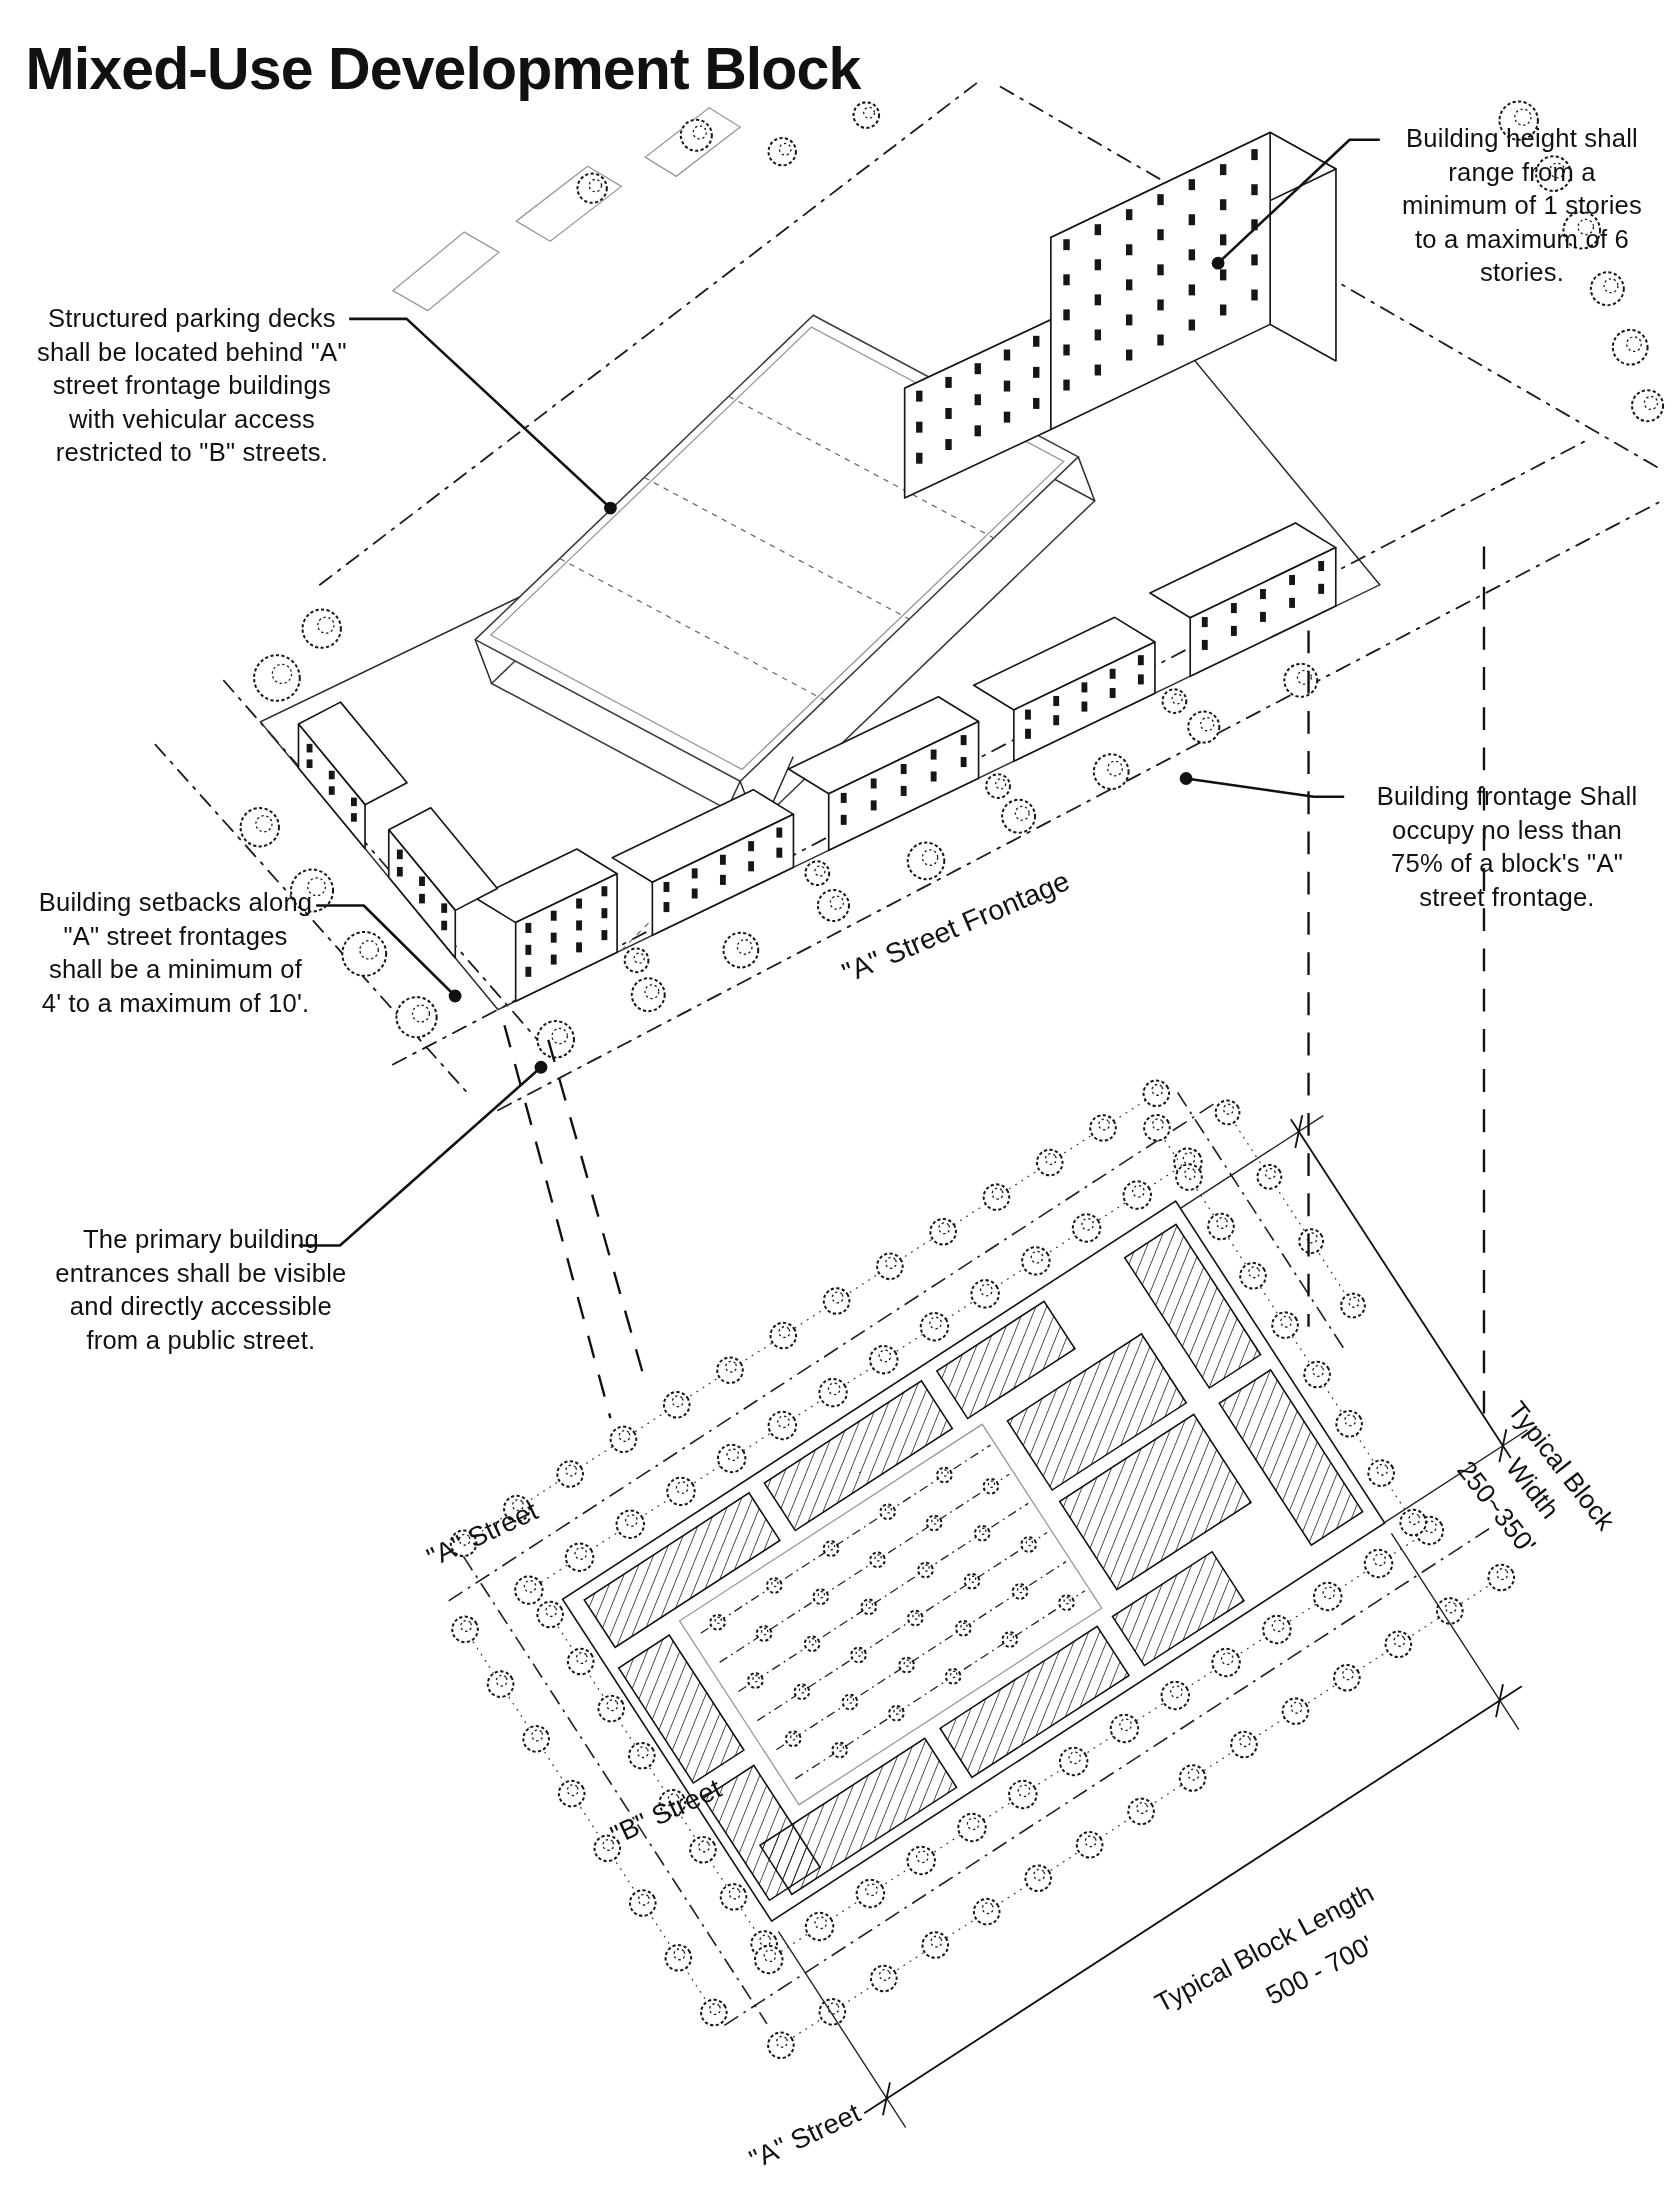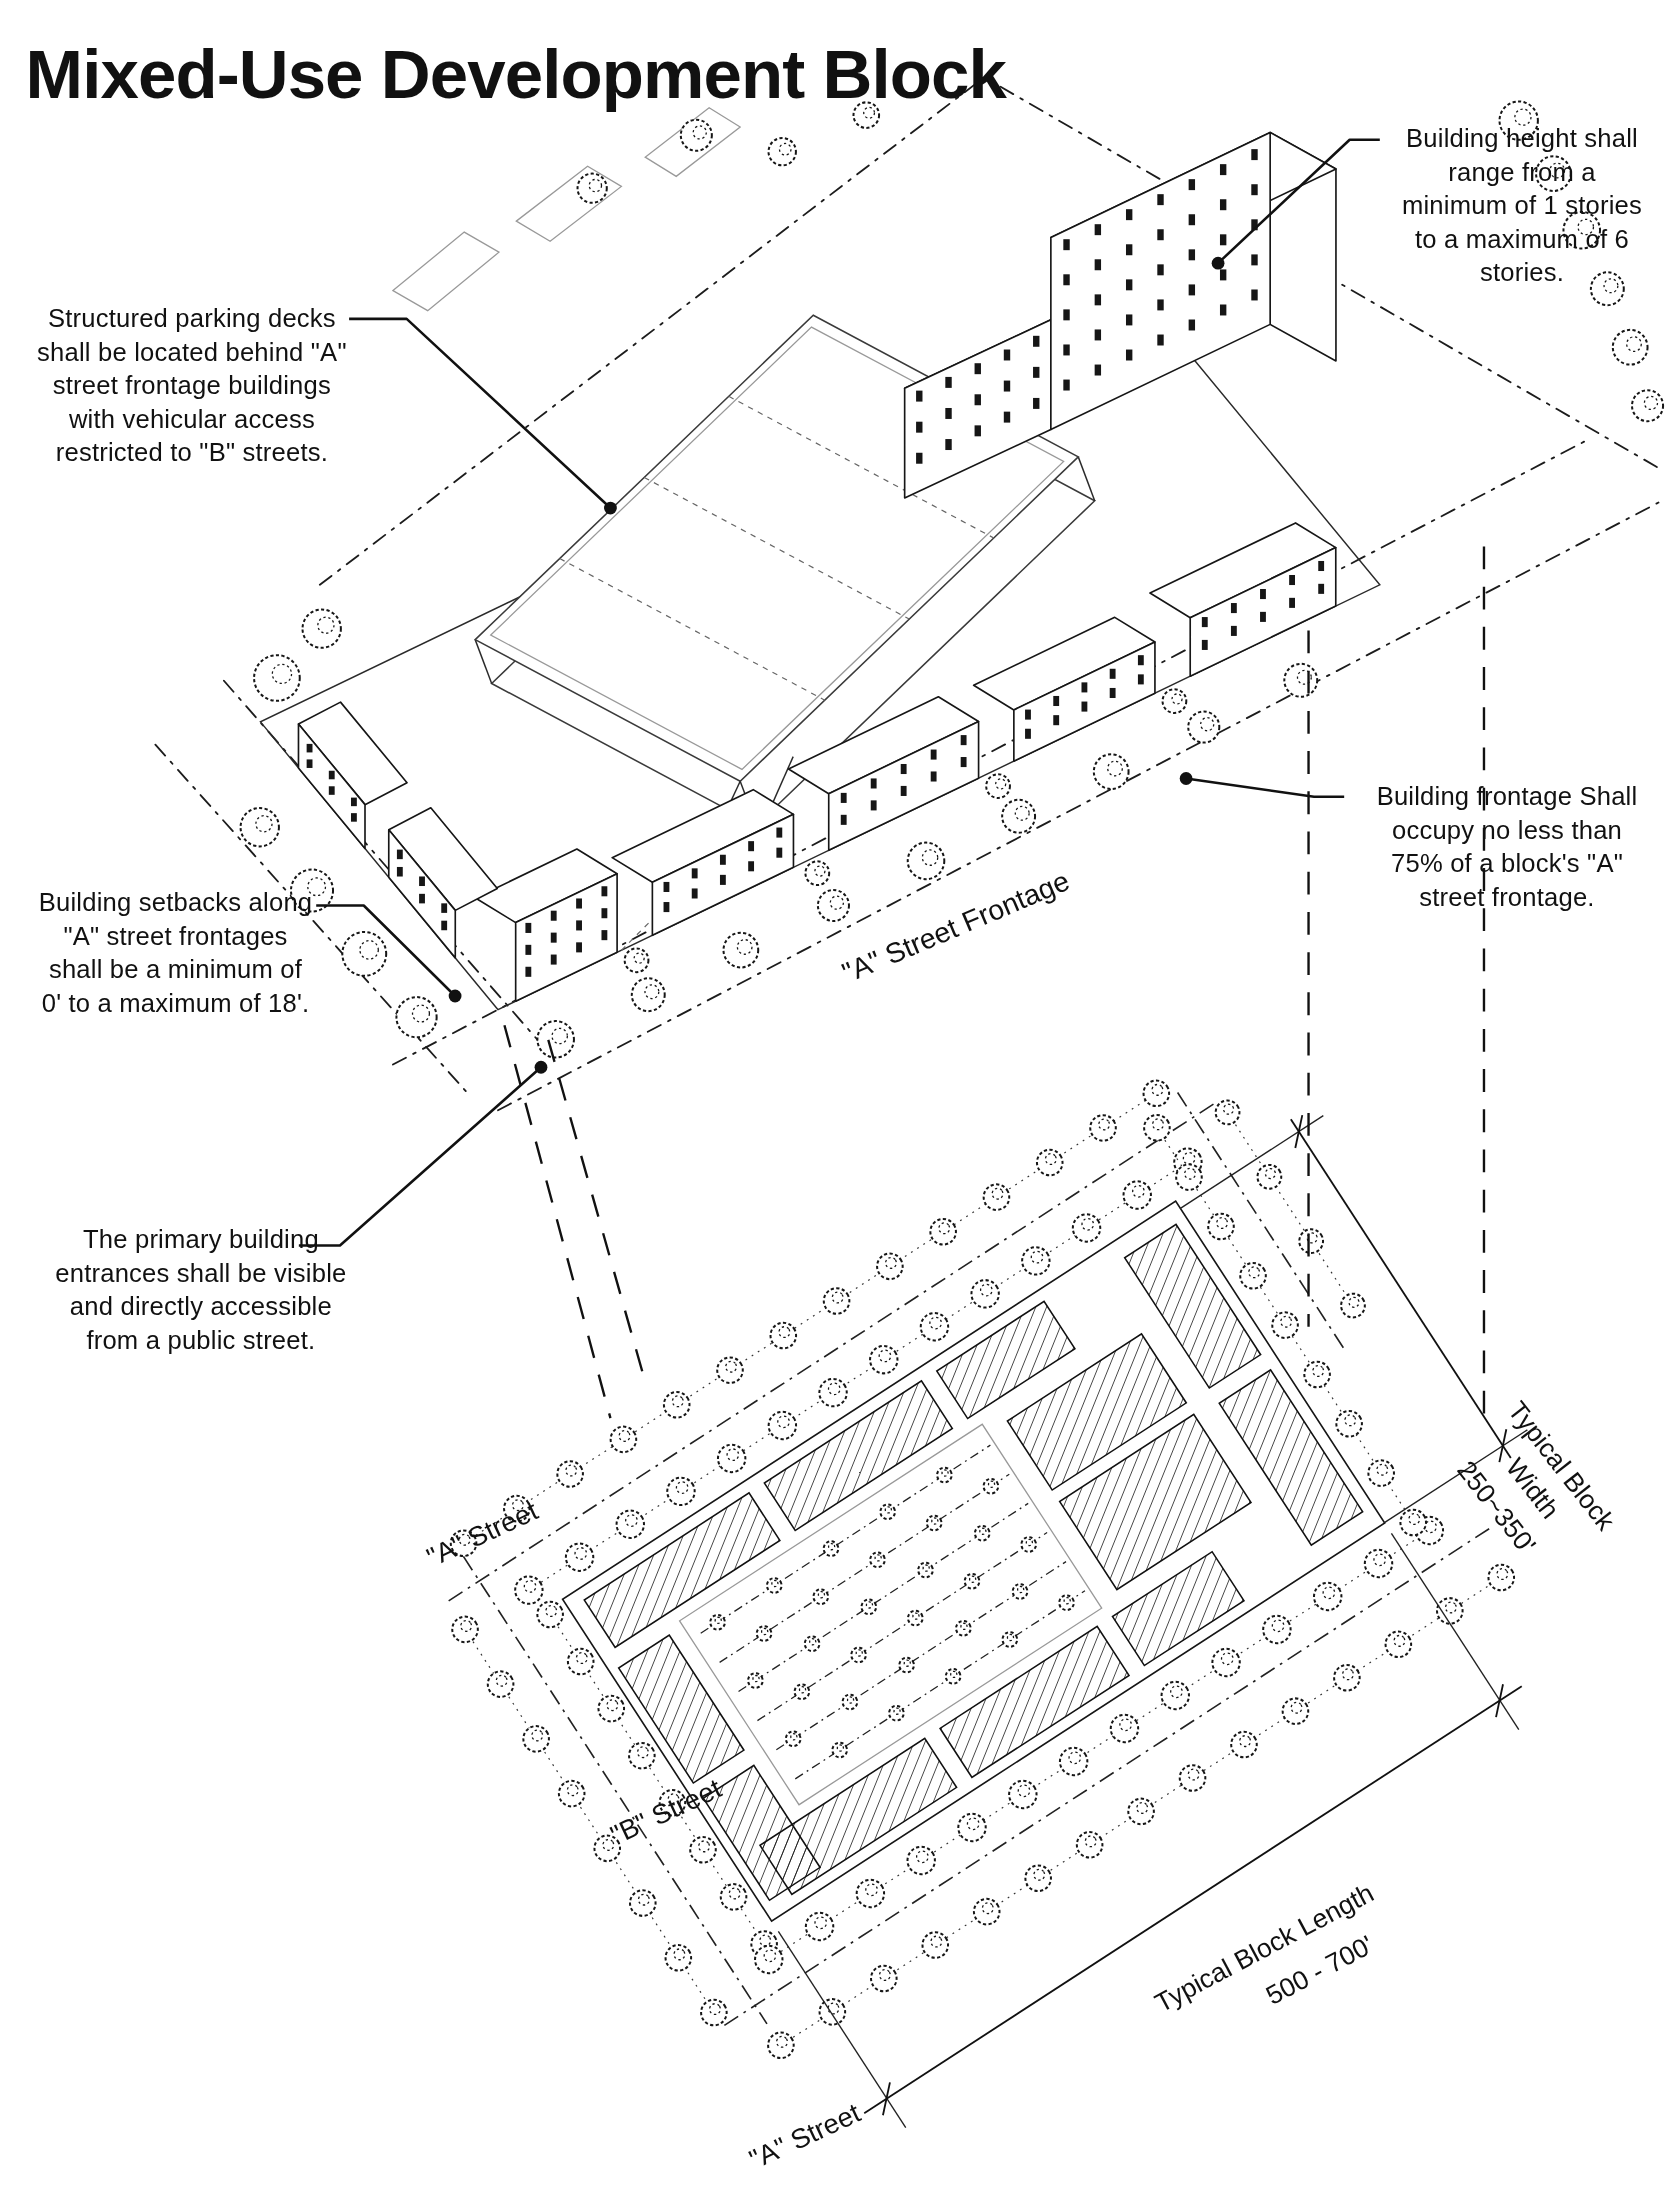--- a/index.html
+++ b/index.html
@@ -1,20 +1,20 @@
 <!DOCTYPE html>
 <html style="font-size:14.6px"><head>
 <meta charset="utf-8">
 <style>
   html,body{margin:0;padding:0;background:#e8e8e8;}
   .page{position:relative;width:1675px;height:2193px;background:#ffffff;overflow:hidden;
         font-family:"Liberation Sans",sans-serif;color:#111;}
   #diagram{position:absolute;left:0;top:0;width:1675px;height:2193px;}
   .txt{position:absolute;white-space:pre-line;}
-  .title{left:25.6px;top:35px;font-size:69px;font-weight:600;letter-spacing:-0.9px;}
+  .title{left:25.6px;top:35px;font-size:59px;font-weight:600;letter-spacing:-0.9px;}
   .subtitle{left:25.6px;top:148px;font-size:45px;font-weight:400;letter-spacing:-0.5px;}
   .figure{left:48px;top:2014px;font-size:55px;font-weight:600;letter-spacing:-0.5px;}
   .ann{font-size:25.6px;line-height:1.31;letter-spacing:0.2px;text-align:center;}
   .ann1{left:27.4px;top:302px;width:329px;}
   .ann2{left:1385px;top:122px;width:274px;}
   .ann3{left:11px;top:886px;width:329px;}
   .ann4{left:1347px;top:780px;width:320px;}
   .ann5{left:27.4px;top:1223px;width:347px;}
   
   .edge{fill:none;stroke:#2a2a2a;stroke-width:1.6;}
@@ -627,21 +627,21 @@
 with vehicular access
 restricted to "B" streets.</div>
 <div class="txt ann ann2">Building height shall
 range from a
 minimum of 1 stories
 to a maximum of 6
 stories.</div>
 <div class="txt ann ann3">Building setbacks along
 "A" street frontages
 shall be a minimum of
-0' to a maximum of 18'.</div>
+4' to a maximum of 10'.</div>
 <div class="txt ann ann4">Building frontage Shall
 occupy no less than
 75% of a block's "A"
 street frontage.</div>
 <div class="txt ann ann5">The primary building
 entrances shall be visible
 and directly accessible
 from a public street.</div>
 
 </div>

